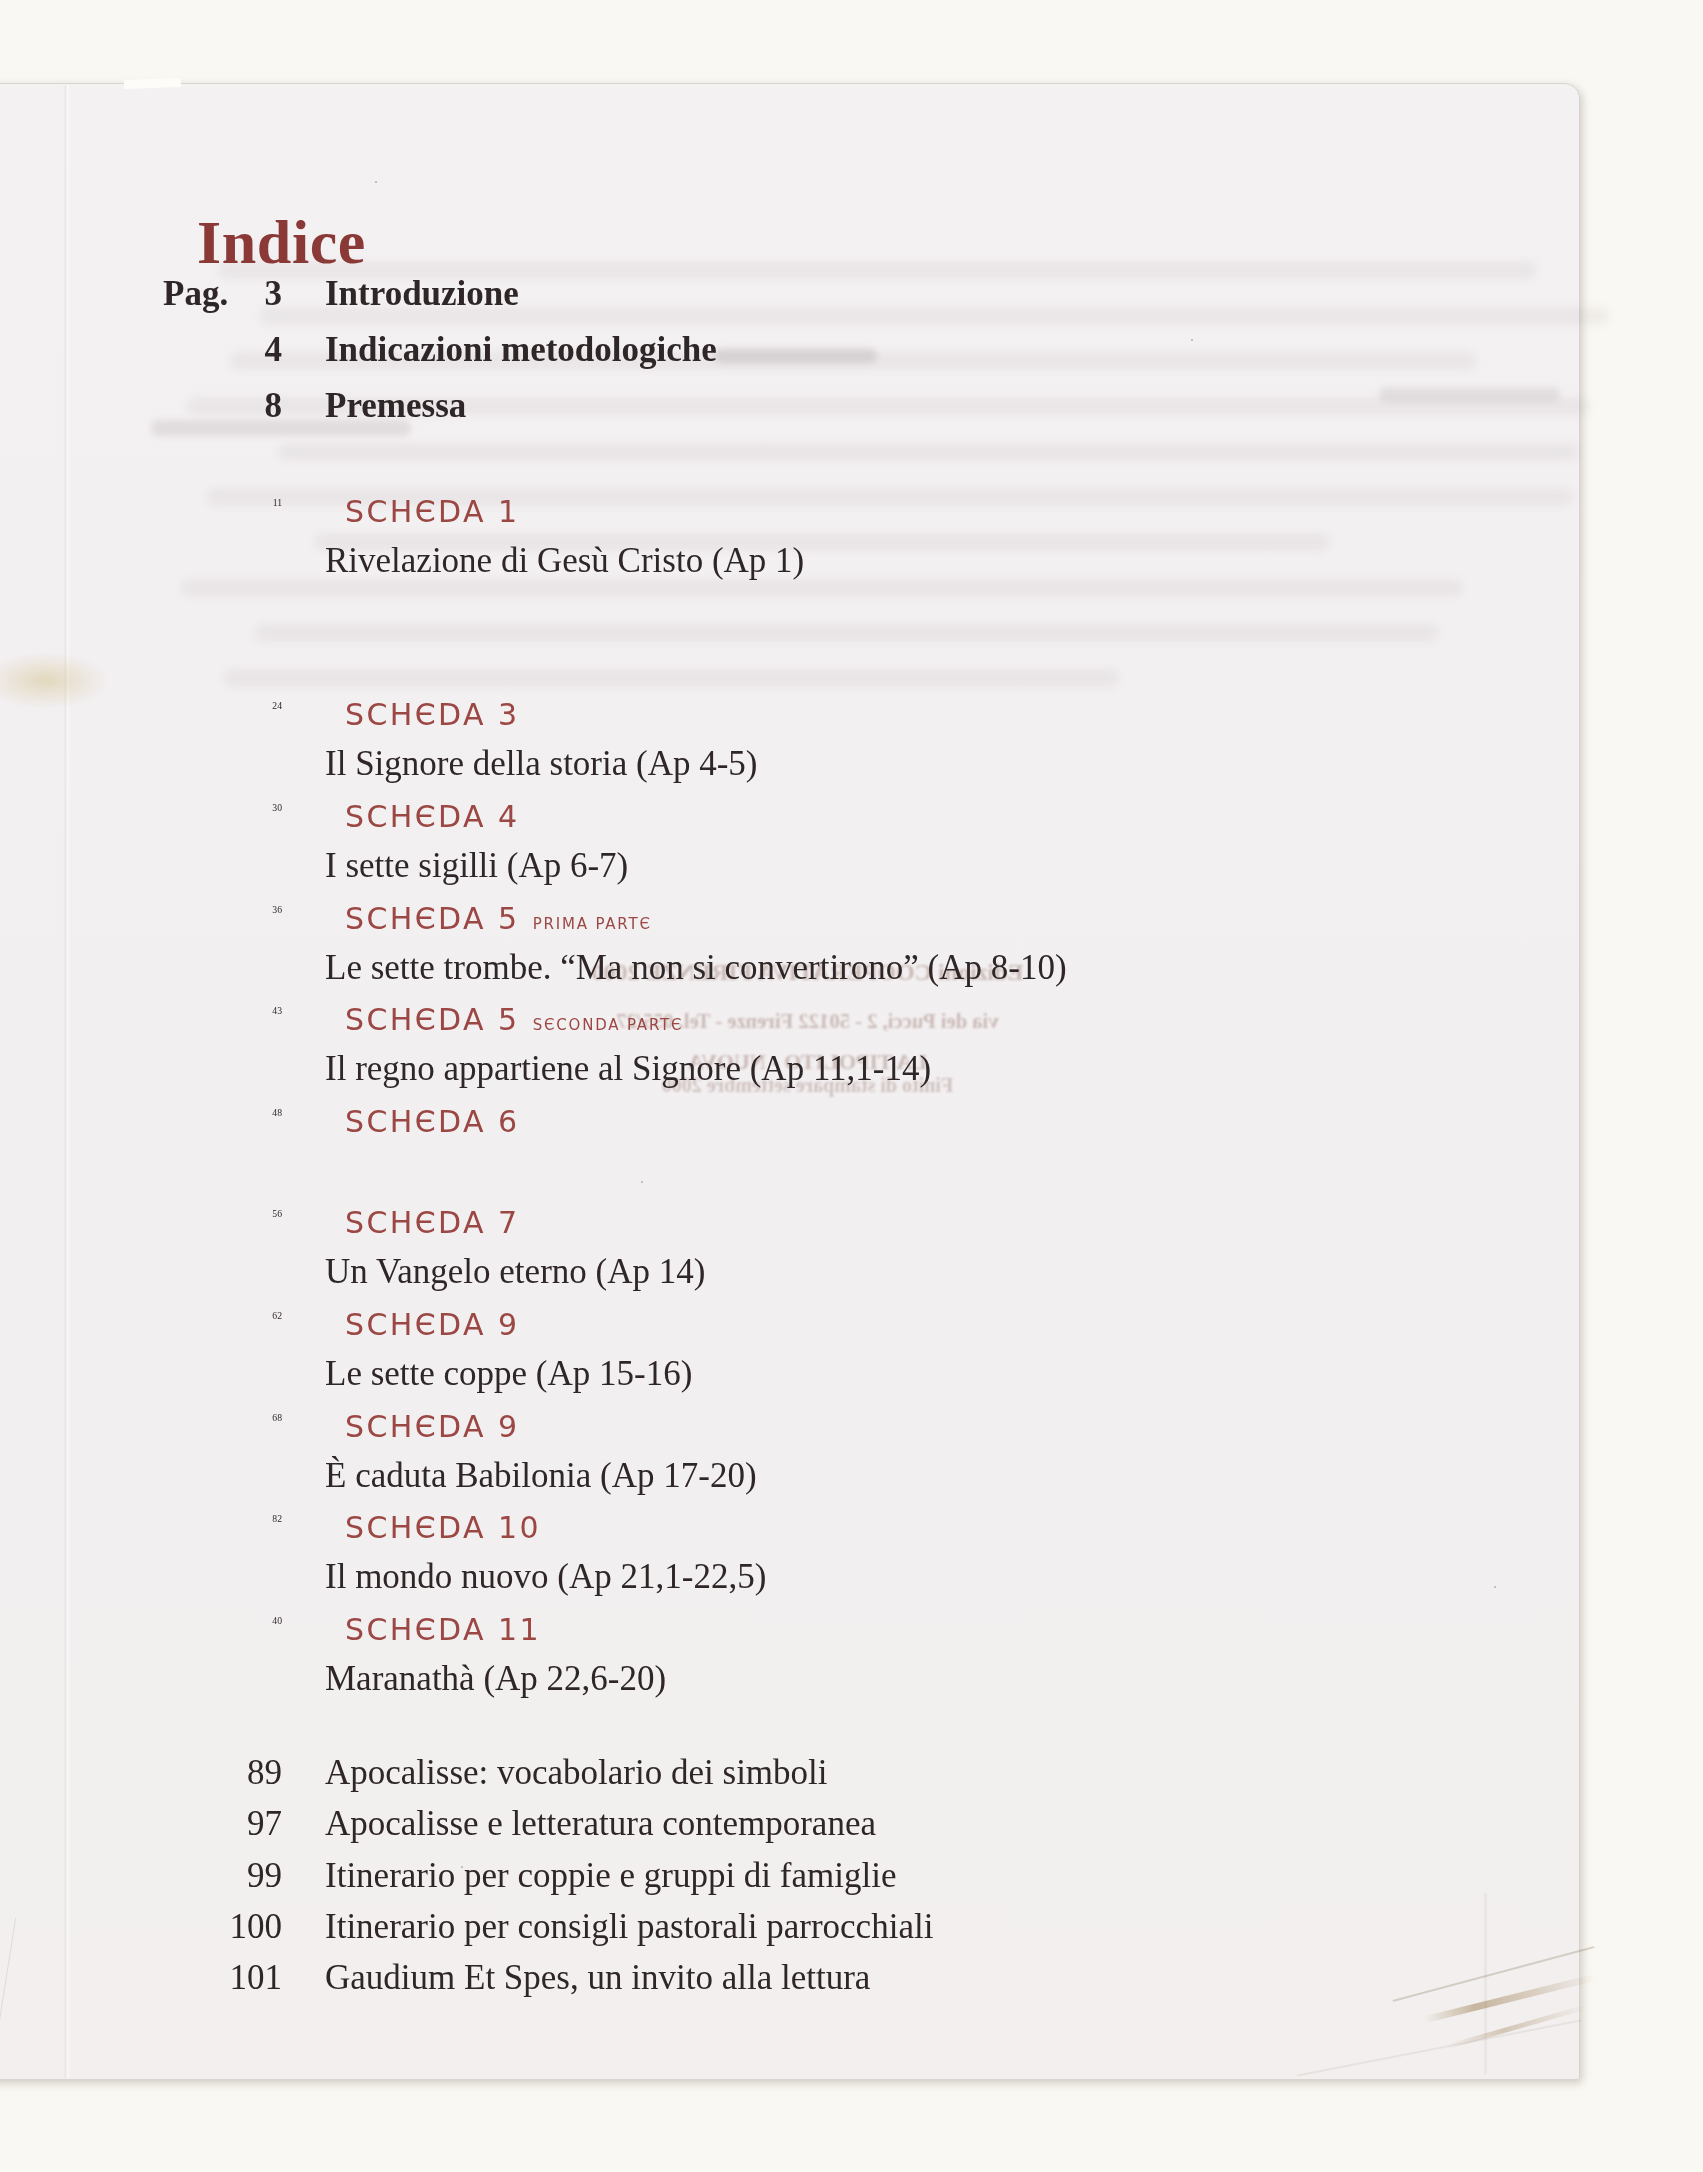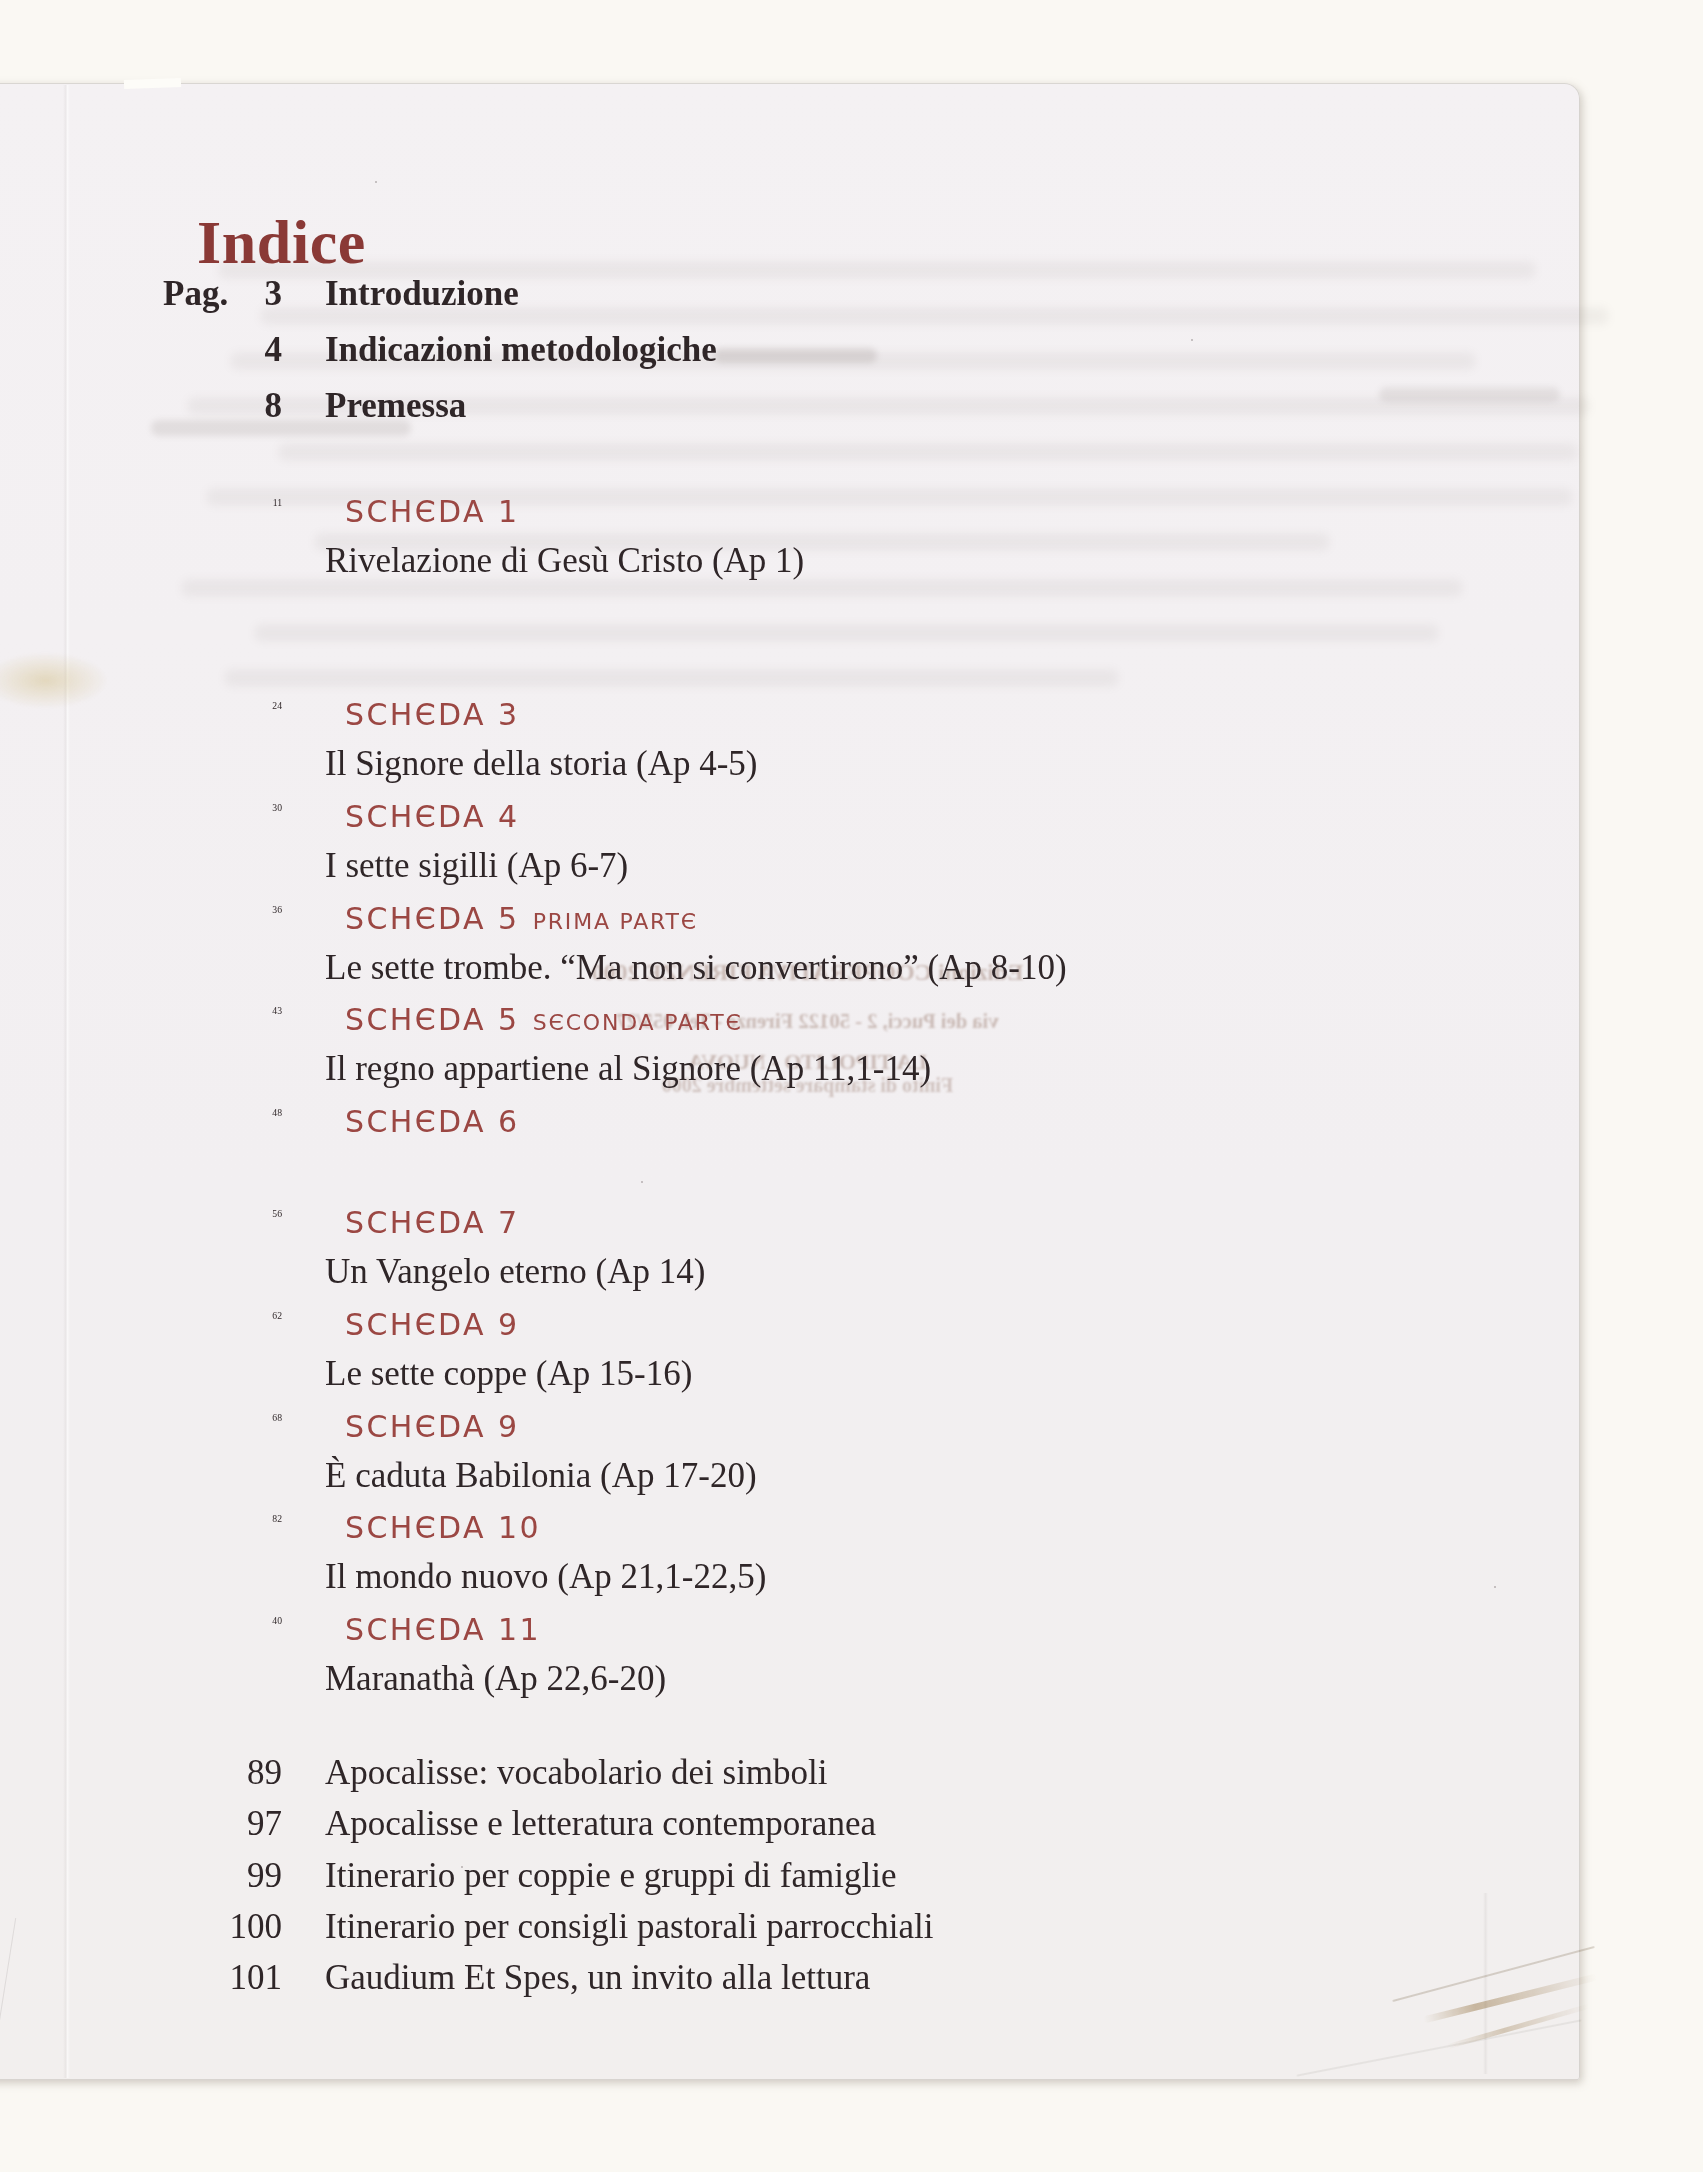--- a/index.html
+++ b/index.html
@@ -49,21 +49,21 @@
   .scheda{position:absolute;left:0;width:1451px;height:97px;}
   .sch-head{
     position:absolute;left:325px;top:0;
     display:flex;align-items:baseline;gap:13.3px;
     color:var(--scheda-maroon);
     font-family:"DejaVu Sans", sans-serif;
     font-size:30px;line-height:1;letter-spacing:2.4px;font-weight:400;
     white-space:nowrap;
     margin-left:20px;
   }
-  .sch-suffix{font-size:22px;letter-spacing:1.8px;}
+  .sch-suffix{font-size:15px;letter-spacing:1.8px;}
   .sch-title{
     position:absolute;left:325px;top:36px;
     font-size:35px;line-height:1.1;font-weight:400;white-space:nowrap;margin-top:9px;
   }
 
   
   .bleed-line{position:absolute;height:18px;background:#8d8380;opacity:0.09;filter:blur(4.2px);border-radius:8.5px;}
   .bleed-frag{position:absolute;background:#857a76;filter:blur(3px);border-radius:7.3px;}
   .bleed-pub{
     position:absolute;left:460px;top:954px;width:695px;height:145px;

